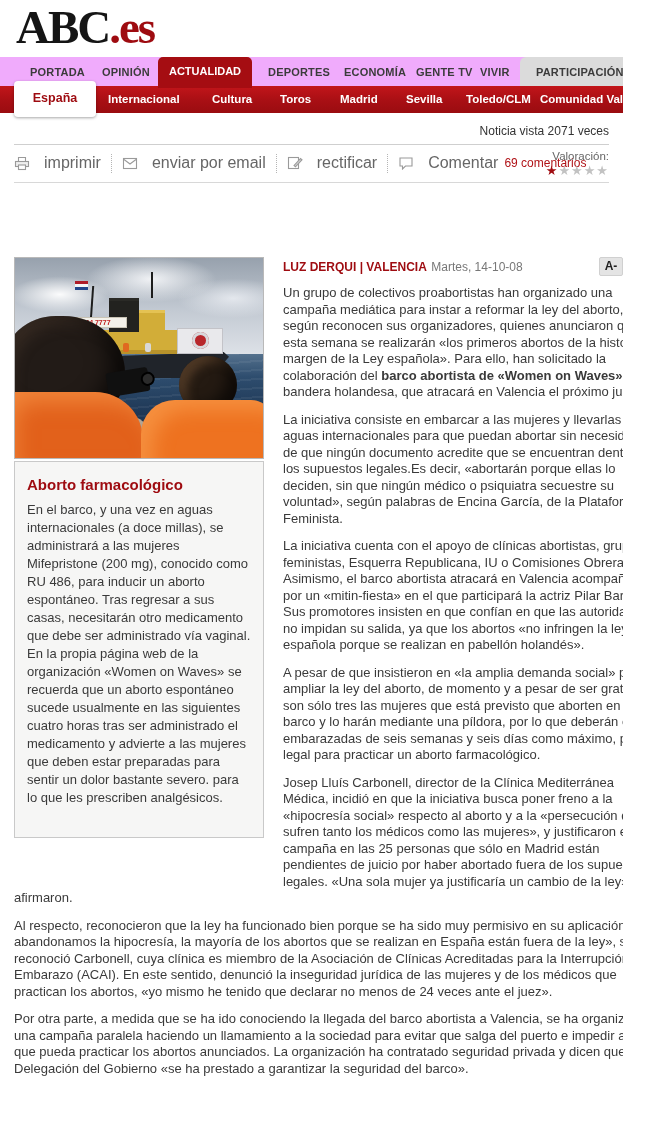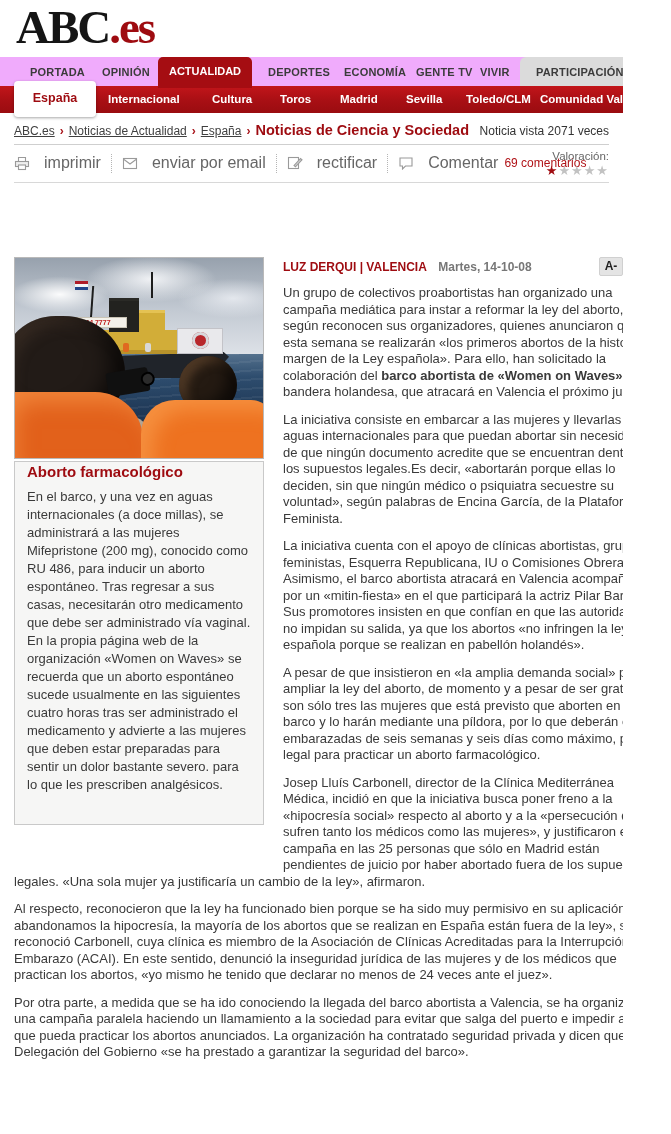--- a/index.html
+++ b/index.html
@@ -102,28 +102,28 @@
   .ph-lens{position:absolute;right:-6px;top:5px;width:14px;height:14px;border-radius:50%;background:#2b2b2b;border:2px solid #000;}
   .ph-vest-l{position:absolute;left:-14px;bottom:-8px;width:142px;height:74px;background:#e2611b;
              border-radius:16px 48px 0 0;box-shadow:inset 14px 10px 22px rgba(255,170,90,.5);}
   .ph-jacket{position:absolute;left:64px;bottom:-4px;width:70px;height:46px;background:#b4a492;border-radius:14px 20px 0 0;}
   .ph-head-r{position:absolute;right:26px;bottom:44px;width:58px;height:58px;background:#241a12;border-radius:50%;
              box-shadow:inset -10px -8px 14px rgba(0,0,0,.6),inset 8px 6px 10px rgba(120,85,55,.5);}
   .ph-vest-r{position:absolute;right:-10px;bottom:-8px;width:132px;height:66px;background:#ee7220;
              border-radius:34px 22px 0 0;box-shadow:inset 12px 10px 20px rgba(255,180,100,.45);}
 
   
-  .infobox{margin-top:2px;width:250px;min-height:320px;background:#f6f6f5;border:1px solid #c9c9c9;padding:1px 12px 30px;}
+  .infobox{margin-top:2px;width:250px;min-height:320px;background:#f6f6f5;border:1px solid #c9c9c9;padding:14px 12px 30px;}
   .infobox-title{color:#9e0b10;font-weight:bold;font-size:15px;margin:0 0 8px;}
   .infobox-body{font-size:13px;line-height:18px;color:#3a3a3a;margin:0;}
 
   
   .byline-row{height:22px;margin-bottom:6px;}
   .author{color:#9e0b10;font-weight:bold;font-size:12px;}
-  .date{color:#777;font-size:12px;margin-left:7px;font-weight:bold;}
+  .date{color:#777;font-size:12px;margin-left:0;}
   .font-btns{float:right;display:flex;gap:6px;}
   .fbtn{background:#e4e4e4;border:1px solid #d0d0d0;border-radius:2px;font-size:12px;font-weight:bold;
         color:#222;padding:1px 5px 2px;line-height:14px;cursor:pointer;font-family:"Liberation Sans",sans-serif;}
 
   .article p.body{font-size:13px;line-height:16.5px;margin:0 0 11px;color:#3a3a3a;}
   .article p.body b{color:#3a3a3a;}
 </style>
 </head>
 <body>
 
@@ -149,23 +149,20 @@
     <a class="rtab" style="left:108px">Internacional</a>
     <a class="rtab" style="left:212px">Cultura</a>
     <a class="rtab" style="left:280px">Toros</a>
     <a class="rtab" style="left:340px">Madrid</a>
     <a class="rtab" style="left:406px">Sevilla</a>
     <a class="rtab" style="left:466px">Toledo/CLM</a>
     <a class="rtab" style="left:540px">Comunidad Valenciana</a>
     <a class="otras-block">Otras</a>
   </div>
 
-  <div class="crumbs">
-    <a class="crumb-link">ABC.es</a><span class="crumb-sep">›</span><a class="crumb-link">Noticias de Actualidad</a><span class="crumb-sep">›</span><a class="crumb-link">España</a><span class="crumb-sep">›</span><span class="crumb-cur">Noticias de Ciencia y Sociedad</span>
-  </div>
   <div class="views">Noticia vista 2071 veces</div>
   <div class="crumb-line"></div>
 
   <div class="toolbar">
     <a class="titem">
       <span>
           <svg width="16" height="15" viewBox="0 0 16 15" fill="none" stroke="#9a9a9a" stroke-width="1.1">
             <path d="M4.5 5.5V1.5h7v4"></path>
             <rect x="1.5" y="5.5" width="13" height="5" fill="#efefef"></rect>
             <rect x="4.5" y="9" width="7" height="4.5" fill="#fff"></rect>

